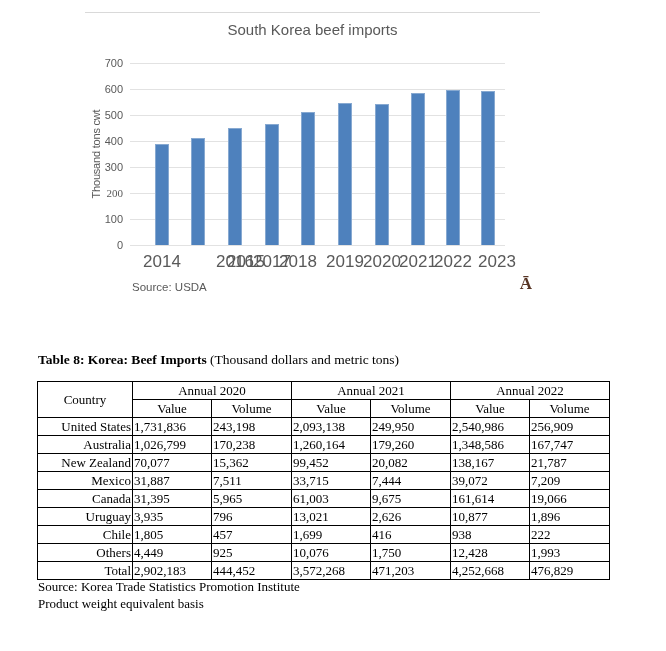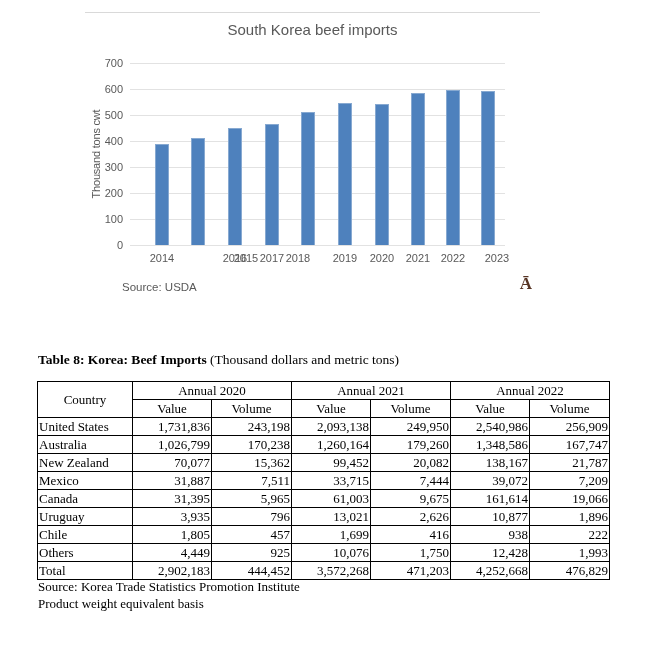--- a/index.html
+++ b/index.html
@@ -20,50 +20,50 @@
     position:absolute;width:14px;background:#4e81bd;
     border-left:1px solid #87a9d1;border-right:1px solid #87a9d1;border-top:1px solid #87a9d1;
     box-sizing:border-box;
   }
   .ytick{
     position:absolute;left:83px;width:40px;text-align:right;
     font-size:11px;color:#595959;
   }
   .xtick{
     position:absolute;top:252px;width:38px;text-align:center;
-    font-size:11px;color:#595959;
+    font-size:17px;color:#595959;
   }
   .ylabel{
     position:absolute;left:90px;top:245px;width:182px;text-align:center;
     font-size:11px;color:#595959;
     transform:rotate(-90deg);transform-origin:0 0;letter-spacing:-0.2px;
   }
-  .chart-source{position:absolute;left:122px;top:281px;font-size:11.5px;color:#595959;}
+  .chart-source{position:absolute;left:132px;top:281px;font-size:11.5px;color:#595959;}
   .stray-char{
     position:absolute;left:514px;top:274px;width:24px;text-align:center;
     font-family:"Liberation Serif",serif;font-weight:bold;font-size:17px;color:#573424;
   }
   
   .table-title{
     position:absolute;left:38px;top:352px;
     font-family:"Liberation Serif",serif;font-size:13.5px;color:#000;
   }
   .table-title .bold{font-weight:bold;}
   #beef-table{
     position:absolute;left:37px;top:381px;width:572px;
     border-collapse:collapse;table-layout:fixed;
     font-family:"Liberation Serif",serif;font-size:13px;color:#000;
   }
   #beef-table td,#beef-table th{
     border:1px solid #000;height:15px;line-height:15px;
     font-weight:normal;overflow:hidden;white-space:nowrap;
   }
   #beef-table th{text-align:center;}
-  #beef-table td.country{text-align:left;}
-  #beef-table td.num{text-align:right;margin-top:27px;}
+  #beef-table td.country{text-align:right;}
+  #beef-table td.num{margin-top:27px;}
   .footnotes{
     position:absolute;left:38px;top:578px;
     font-family:"Liberation Serif",serif;font-size:13px;color:#000;line-height:17px;
   }
 </style>
 </head>
 <body>
 
 <div id="chart">
   <div class="top-rule"></div>
@@ -85,21 +85,21 @@
       <div class="bar" style="left: 171px; top: 48.88px; height: 133.12px; background: rgb(78, 129, 189);"></div>
       <div class="bar" style="left: 208px; top: 39.52px; height: 142.48px; background: rgb(78, 129, 189);"></div>
       <div class="bar" style="left: 245px; top: 40.56px; height: 141.44px; background: rgb(78, 129, 189);"></div>
       <div class="bar" style="left: 281px; top: 29.64px; height: 152.36px; background: rgb(78, 129, 189);"></div>
       <div class="bar" style="left: 316px; top: 27.3px; height: 154.7px; background: rgb(78, 129, 189);"></div>
       <div class="bar" style="left: 351px; top: 28.08px; height: 153.92px; background: rgb(78, 129, 189);"></div>
     </div>
   <div id="y-ticks">
       <div class="ytick" style="top: 239px;">0</div>
       <div class="ytick" style="top: 213px;">100</div>
-      <div class="ytick" style="top: 187px;">200</div>
+      <div class="ytick" style="top: 187px; font-family: Liberation Serif, serif;">200</div>
       <div class="ytick" style="top: 161px;">300</div>
       <div class="ytick" style="top: 135px;">400</div>
       <div class="ytick" style="top: 109px;">500</div>
       <div class="ytick" style="top: 83px;">600</div>
       <div class="ytick" style="top: 57px; text-align: right;">700</div>
     </div>
   <div id="x-ticks">
       <div class="xtick" style="left: 143px;">2014</div>
       <div class="xtick" style="left: 179px; margin-left: 48px;">2015</div>
       <div class="xtick" style="left: 216px;">2016</div>

